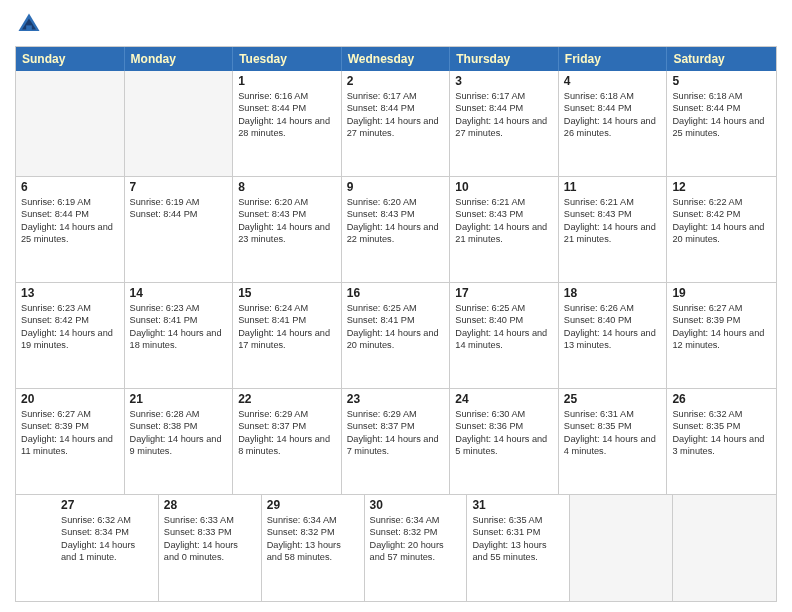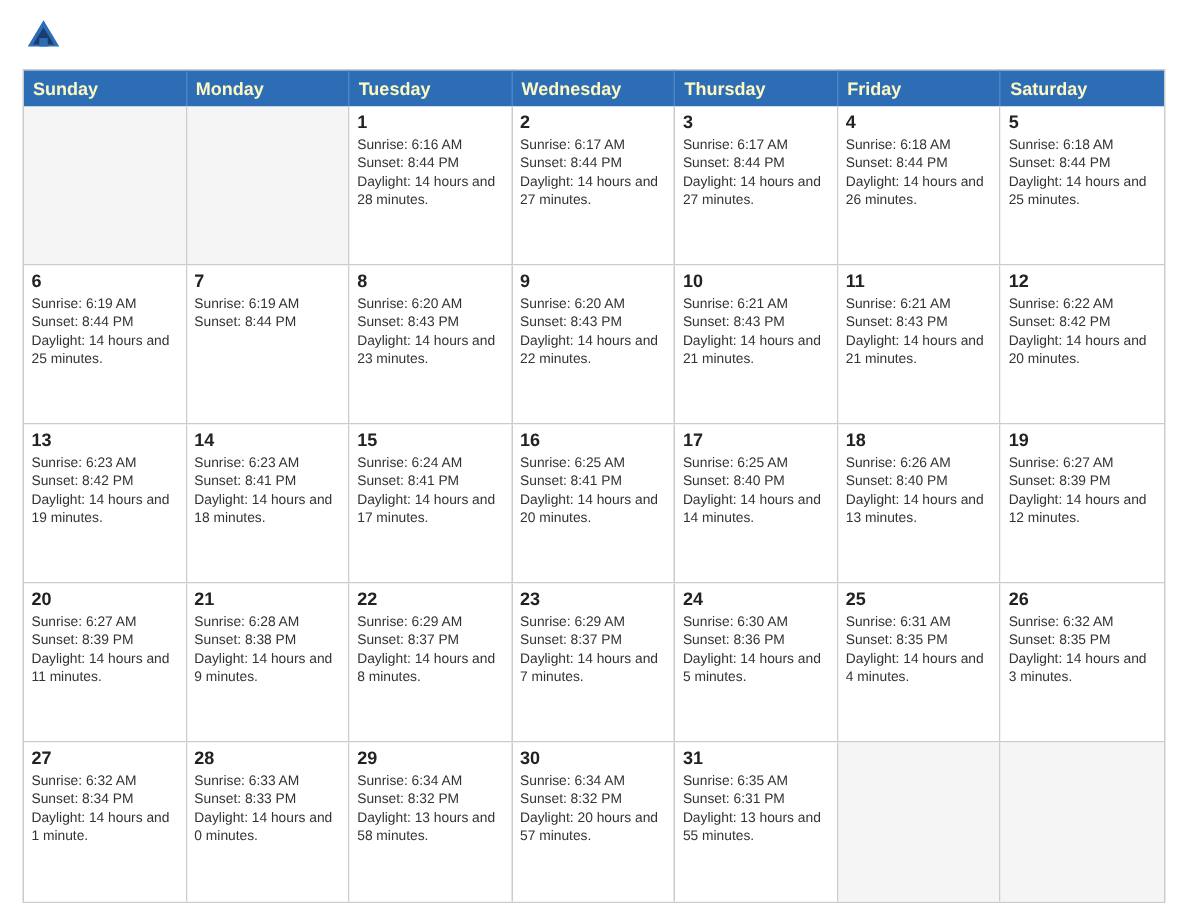--- a/index.html
+++ b/index.html
@@ -79,20 +79,21 @@
       display: grid;
       grid-template-rows: repeat(5, 1fr);
     }
     .calendar-row {
       display: grid;
       grid-template-columns: repeat(7, 1fr);
       border-bottom: 1px solid #ccc;
     }
     .calendar-row:last-child {
       border-bottom: none;
+      margin-left: 40px;
     }
     .calendar-cell {
       border-right: 1px solid #ccc;
       padding: 3px 5px;
       font-size: 9.5px;
       color: #333;
       vertical-align: top;
       background: #fff;
       min-height: 0;
     }

